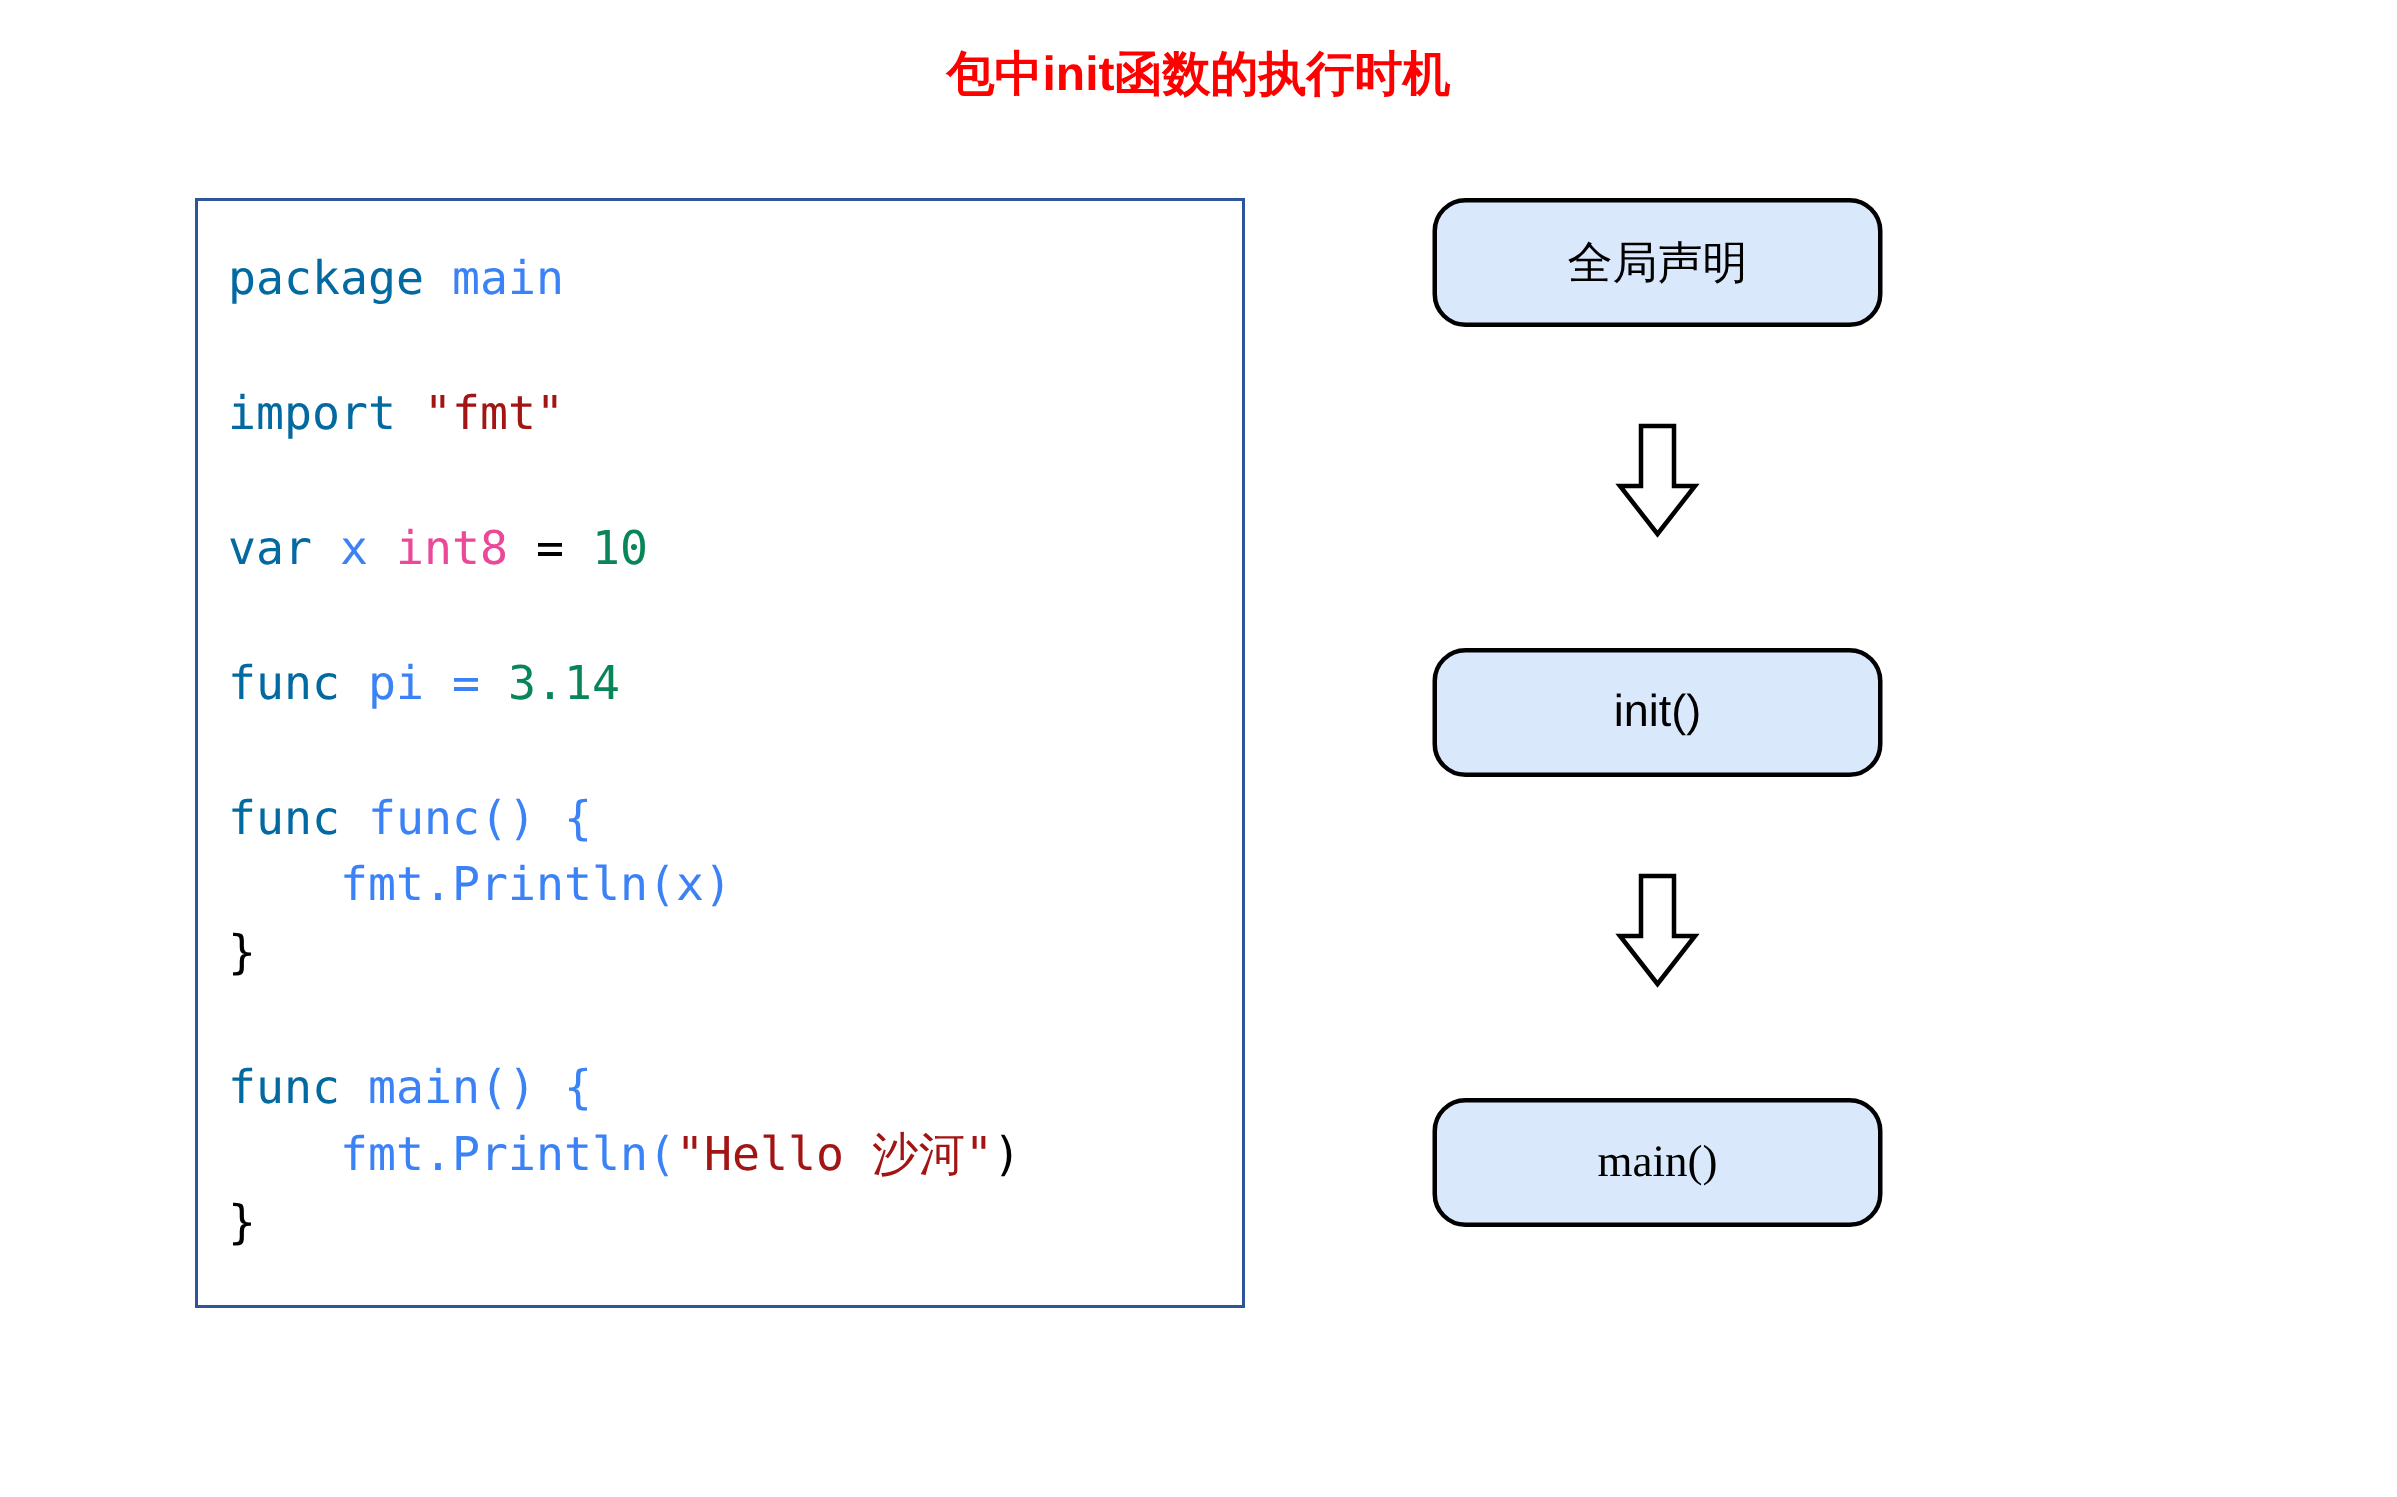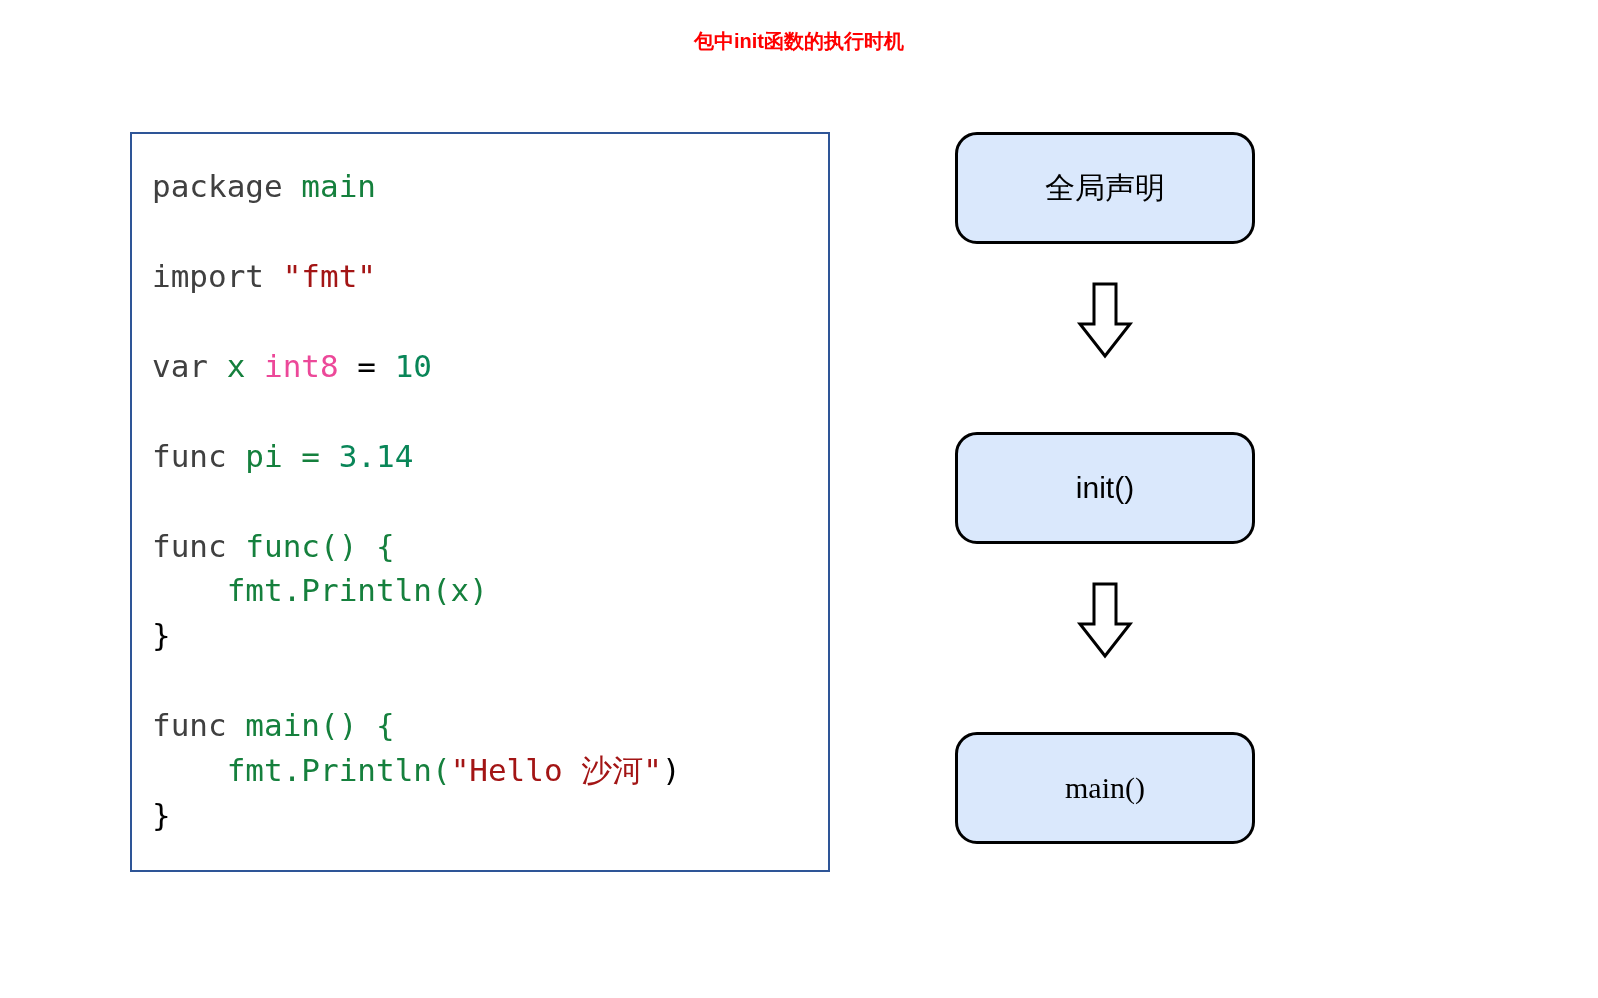--- a/index.html
+++ b/index.html
@@ -9,50 +9,50 @@
       width: 1598px;
       height: 998px;
       position: relative;
     }
     .title {
       position: absolute;
       top: 28px;
       left: 50%;
       transform: translateX(-50%);
       color: #ff0000;
-      font-size: 20px;
+      font-size: 32px;
       font-weight: bold;
     }
     .code-box {
       position: absolute;
       left: 130px;
       top: 132px;
       width: 700px;
       height: 740px;
       border: 2px solid #2e5597;
       padding: 30px 20px;
     }
     .code {
       font-family: "Menlo", "Consolas", monospace;
       font-size: 31px;
       line-height: 1.45;
       white-space: pre;
     }
-    .kw { color: #404040; }
+    .kw { color: #0369a1; }
     .str { color: #a31515; }
     .type { color: #ec4899; }
     .num { color: #098658; margin-top: 35px; }
-    .ident { color: #15803d; }
+    .ident { color: #3b82f6; }
     .punct { color: #000000; }
     
     .flow-box {
       position: absolute;
       left: 955px;
       width: 300px;
-      height: 112px;
+      height: 86px;
       background: #dae8fc;
       border: 3px solid #000000;
       border-radius: 22px;
       display: flex;
       align-items: center;
       justify-content: center;
       font-size: 30px;
       color: #000000;
     }
     .box1 { top: 132px; }

